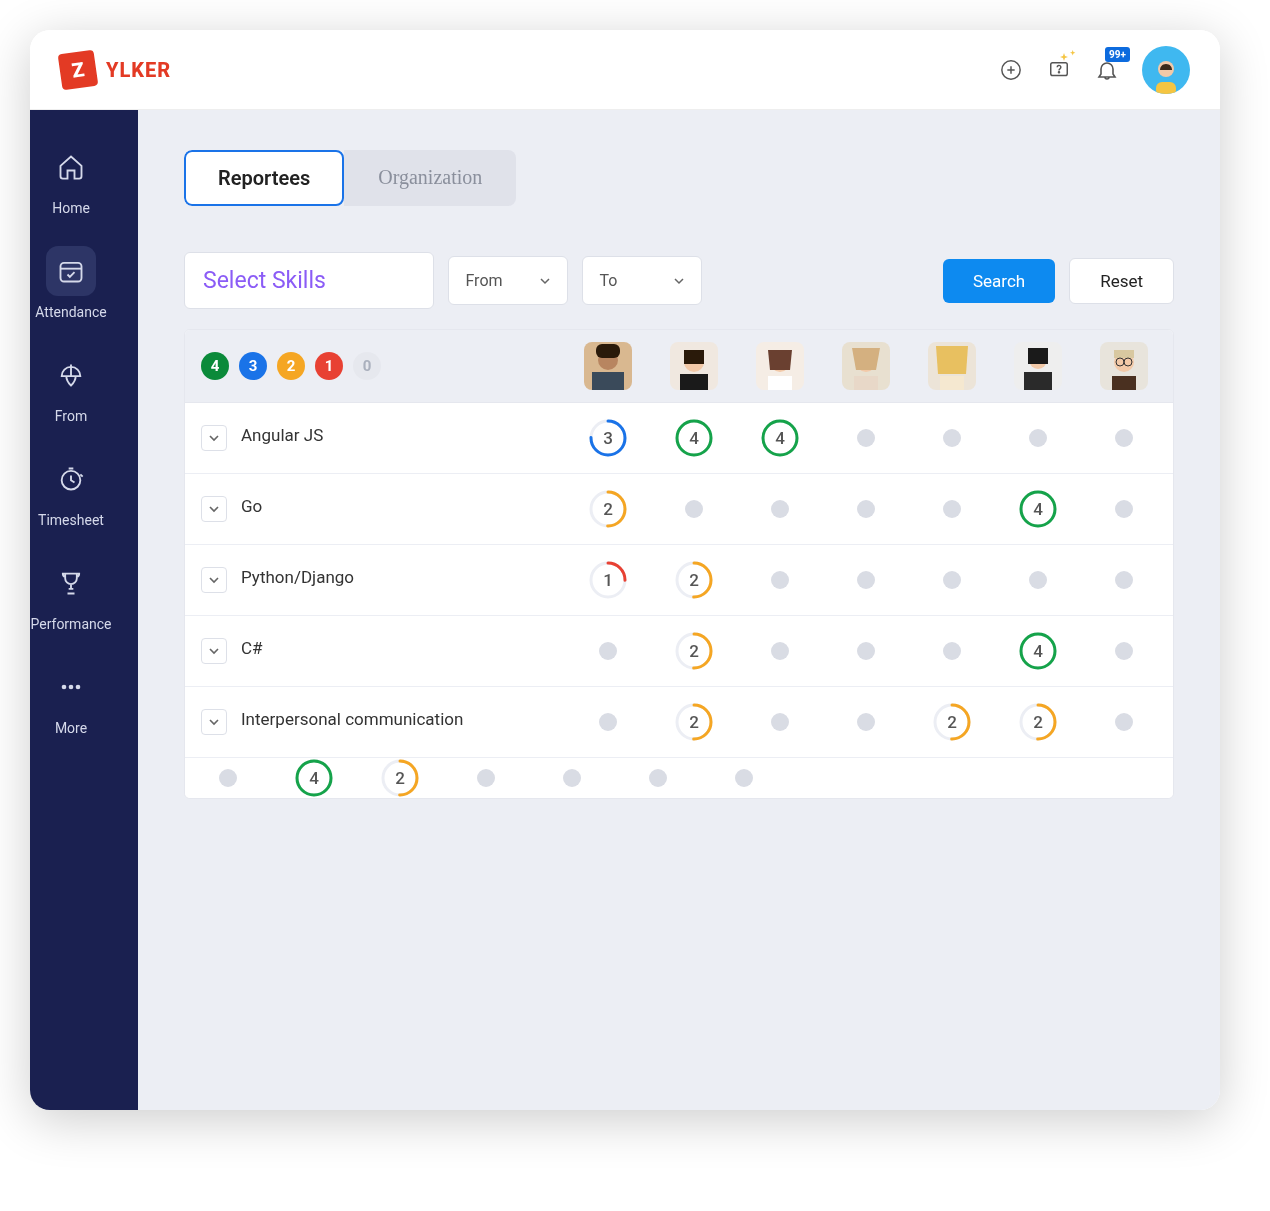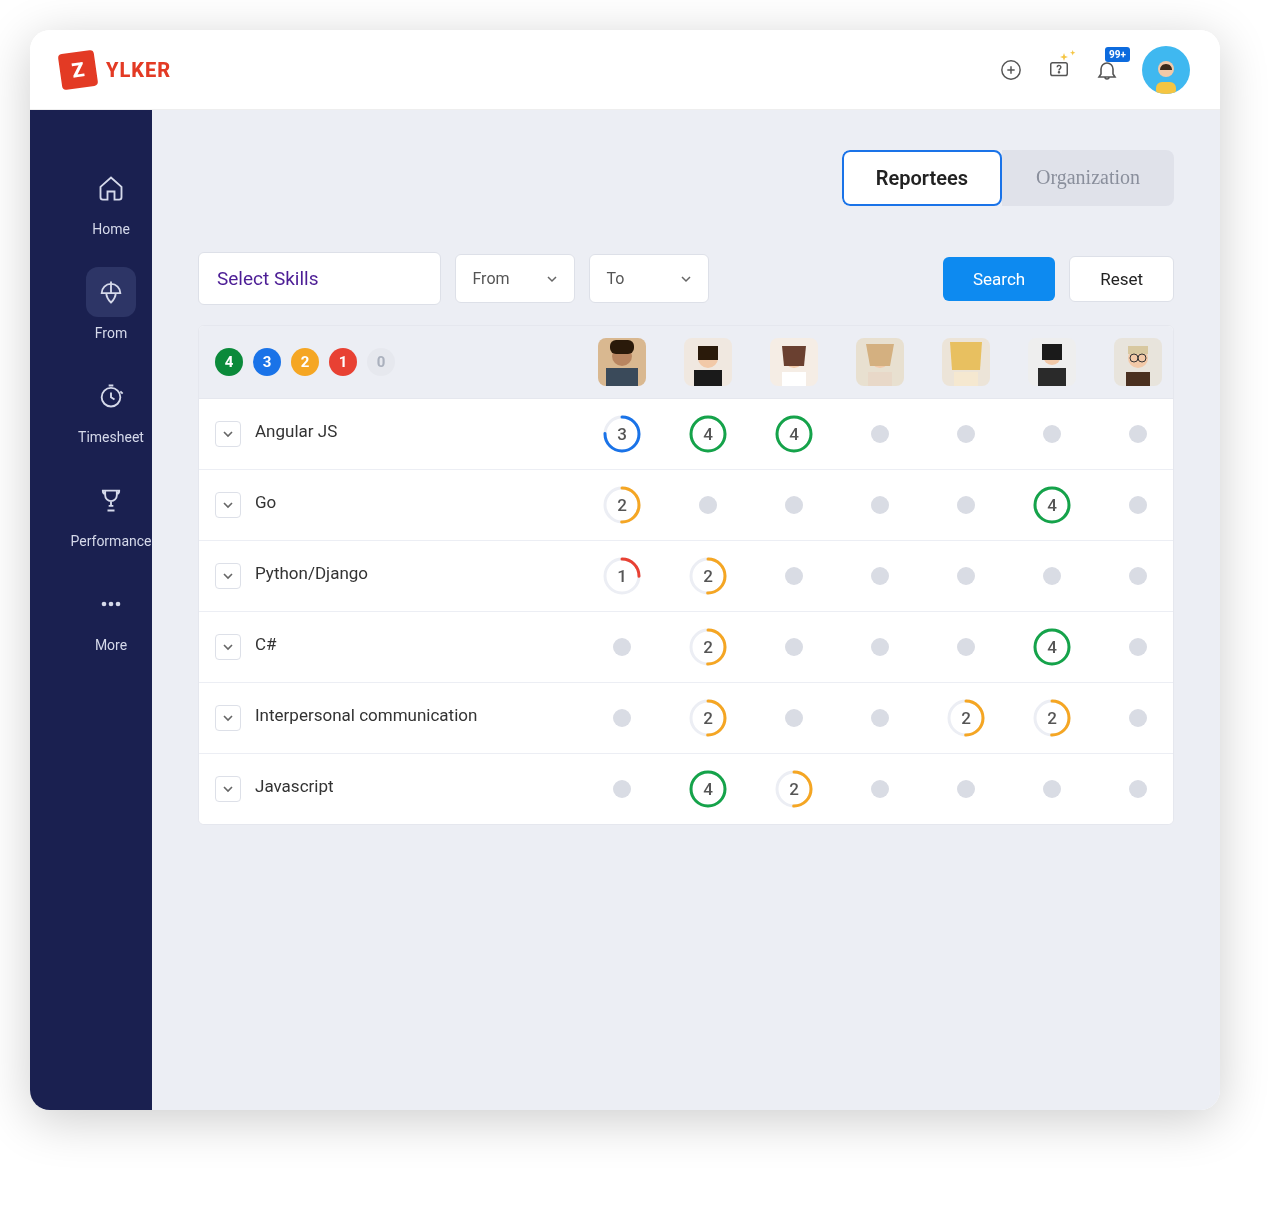--- a/index.html
+++ b/index.html
@@ -13,35 +13,35 @@
 .logo-text { font-size:20px; font-weight:800; color:#e33a24; letter-spacing:1px; margin-left:6px; }
 .topbar-spacer { flex:1; }
 .topbar-actions { display:flex; align-items:center; gap:22px; }
 .icon-btn { width:26px; height:26px; display:flex; align-items:center; justify-content:center; color:#555; cursor:pointer; position:relative; }
 .bell-badge { position:absolute; top:-10px; right:-10px; background:#0d6bde; color:#fff; font-size:10px; font-weight:700; padding:2px 4px; border-radius:3px; }
 .sparkle { position:absolute; top:-8px; right:-6px; display:flex; gap:1px; } 
 .avatar-top { width:48px; height:48px; border-radius:50%; background:#3fb8f0; display:flex; align-items:flex-end; justify-content:center; overflow:hidden; }
 .avatar-top svg { width:40px; height:40px; }
 
 .body { flex:1; display:flex; overflow:hidden; }
-.sidebar { width:122px; background:#1a2050; display:flex; flex-direction:column; align-items:flex-end; padding-top:45px; gap:14px; }
+.sidebar { width:108px; background:#1a2050; display:flex; flex-direction:column; align-items:flex-start; padding-top:24px; gap:14px; }
 .side-item { width:82px; display:flex; flex-direction:column; align-items:center; gap:8px; color:#d5d9ea; cursor:pointer; padding:8px 0; }
 .side-icon-box { width:50px; height:50px; border-radius:12px; display:flex; align-items:center; justify-content:center; }
 .side-item:nth-child(2) .side-icon-box { background:#2d3566; }
 .side-label { font-size:14px; color:#d5d9ea; text-align:center; }
 
 .main { flex:1; background:#eceef4; padding:40px 46px; overflow:auto; }
-.tabs-row { display:flex; justify-content:flex-end; margin-bottom:46px; }
+.tabs-row { display:flex; justify-content:flex-start; margin-bottom:46px; }
 .tabs { display:flex; border-radius:8px; overflow:hidden; }
 .tab { padding:14px 32px; font-size:20px; cursor:pointer; }
 .tab.active { background:#fff; border:2px solid #1a73e8; color:#222; font-weight:600; border-radius:8px; }
 .tab.inactive { background:#e0e2ea; color:#8a8f9c; border:2px solid transparent;font-family:Liberation Serif, serif; }
 
 .filters { display:flex; gap:14px; margin-bottom:20px; align-items:center; }
-.filter-input { flex:1; max-width:370px; background:#fff; border:1px solid #dde0e8; border-radius:6px; padding:14px 18px; font-size:19px; color:#4c1d95; }
+.filter-input { flex:1; max-width:370px; background:#fff; border:1px solid #dde0e8; border-radius:6px; padding:14px 18px; font-size:23px; color:#8b5cf6; }
 .filter-select { width:120px; background:#fff; border:1px solid #dde0e8; border-radius:6px; padding:14px 16px; font-size:16px; color:#555; display:flex; justify-content:space-between; align-items:center; cursor:pointer; }
 .filter-spacer { flex:1; }
 .btn { padding:12px 30px; border-radius:6px; font-size:17px; cursor:pointer; border:none; }
 .btn-primary { background:#0d8af0; color:#fff; }
 .btn-secondary { background:#fff; color:#222; border:1px solid #dde0e8; }
 
 .matrix { border:1px solid #e5e7ee; border-radius:6px; overflow:hidden; background:#fff; }
 .matrix-header { display:flex; background:#eceef4; border-bottom:1px solid #e5e7ee; }
 .legend-cell { flex:0 0 380px; display:flex; align-items:center; gap:10px; padding:18px 16px; }
 .legend-badge { width:28px; height:28px; border-radius:50%; display:flex; align-items:center; justify-content:center; color:#fff; font-weight:700; font-size:15px; }
@@ -119,20 +119,30 @@
         <div class="side-icon-box">
               <svg width="28" height="28" viewBox="0 0 24 24" fill="none" stroke="#d5d9ea" stroke-width="1.6">
                 <path d="M3 11l9-8 9 8v9a2 2 0 0 1-2 2h-4v-7h-6v7H5a2 2 0 0 1-2-2z"></path>
               </svg>
             </div>
         <div class="side-label">Home</div>
       </div>
       <div class="side-item">
         <div class="side-icon-box">
               <svg width="28" height="28" viewBox="0 0 24 24" fill="none" stroke="#d5d9ea" stroke-width="1.6">
+                <rect x="3" y="5" width="18" height="16" rx="3"></rect>
+                <line x1="3" y1="10" x2="21" y2="10"></line>
+                <path d="M9 15l2 2 4-4"></path>
+              </svg>
+            </div>
+        <div class="side-label">Attendance</div>
+      </div>
+      <div class="side-item">
+        <div class="side-icon-box">
+              <svg width="28" height="28" viewBox="0 0 24 24" fill="none" stroke="#d5d9ea" stroke-width="1.6">
                 <path d="M12 3v10M4 13a8 8 0 0 1 16 0z"></path>
                 <path d="M8 13c0 4 4 8 4 8s4-4 4-8"></path>
               </svg>
             </div>
         <div class="side-label">From</div>
       </div>
       <div class="side-item">
         <div class="side-icon-box">
               <svg width="28" height="28" viewBox="0 0 24 24" fill="none" stroke="#d5d9ea" stroke-width="1.6">
                 <circle cx="12" cy="13" r="8"></circle>
@@ -492,28 +502,20 @@
       <circle cx="20" cy="20" r="17" fill="none" stroke="#f5a623" stroke-width="3" stroke-dasharray="53.40707511102649 106.81415022205297" stroke-linecap="round"></circle>
     </svg>
     <span class="score-num">2</span>
   </div>
               </div>
               <div class="score-cell">
                 <div class="empty-dot"></div>
               </div>
   </div>
             <div class="matrix-row">
-    <div class="skill-cell">
-      <div class="expand-btn">
-        <svg width="12" height="12" viewBox="0 0 12 12">
-                    <path d="M2 4l4 4 4-4" fill="none" stroke="#666" stroke-width="1.6"></path>
-                  </svg>
-      </div>
-      <span class="skill-name">Javascript</span>
-    </div>
     <div class="score-cell">
                 <div class="empty-dot"></div>
               </div>
               <div class="score-cell">
                 <div class="score-ring">
     <svg width="40" height="40" viewBox="0 0 40 40">
       <circle cx="20" cy="20" r="17" fill="none" stroke="#eceef4" stroke-width="3"></circle>
       <circle cx="20" cy="20" r="17" fill="none" stroke="#15a34a" stroke-width="3" stroke-dasharray="106.81415022205297 106.81415022205297" stroke-linecap="round"></circle>
     </svg>
     <span class="score-num">4</span>

